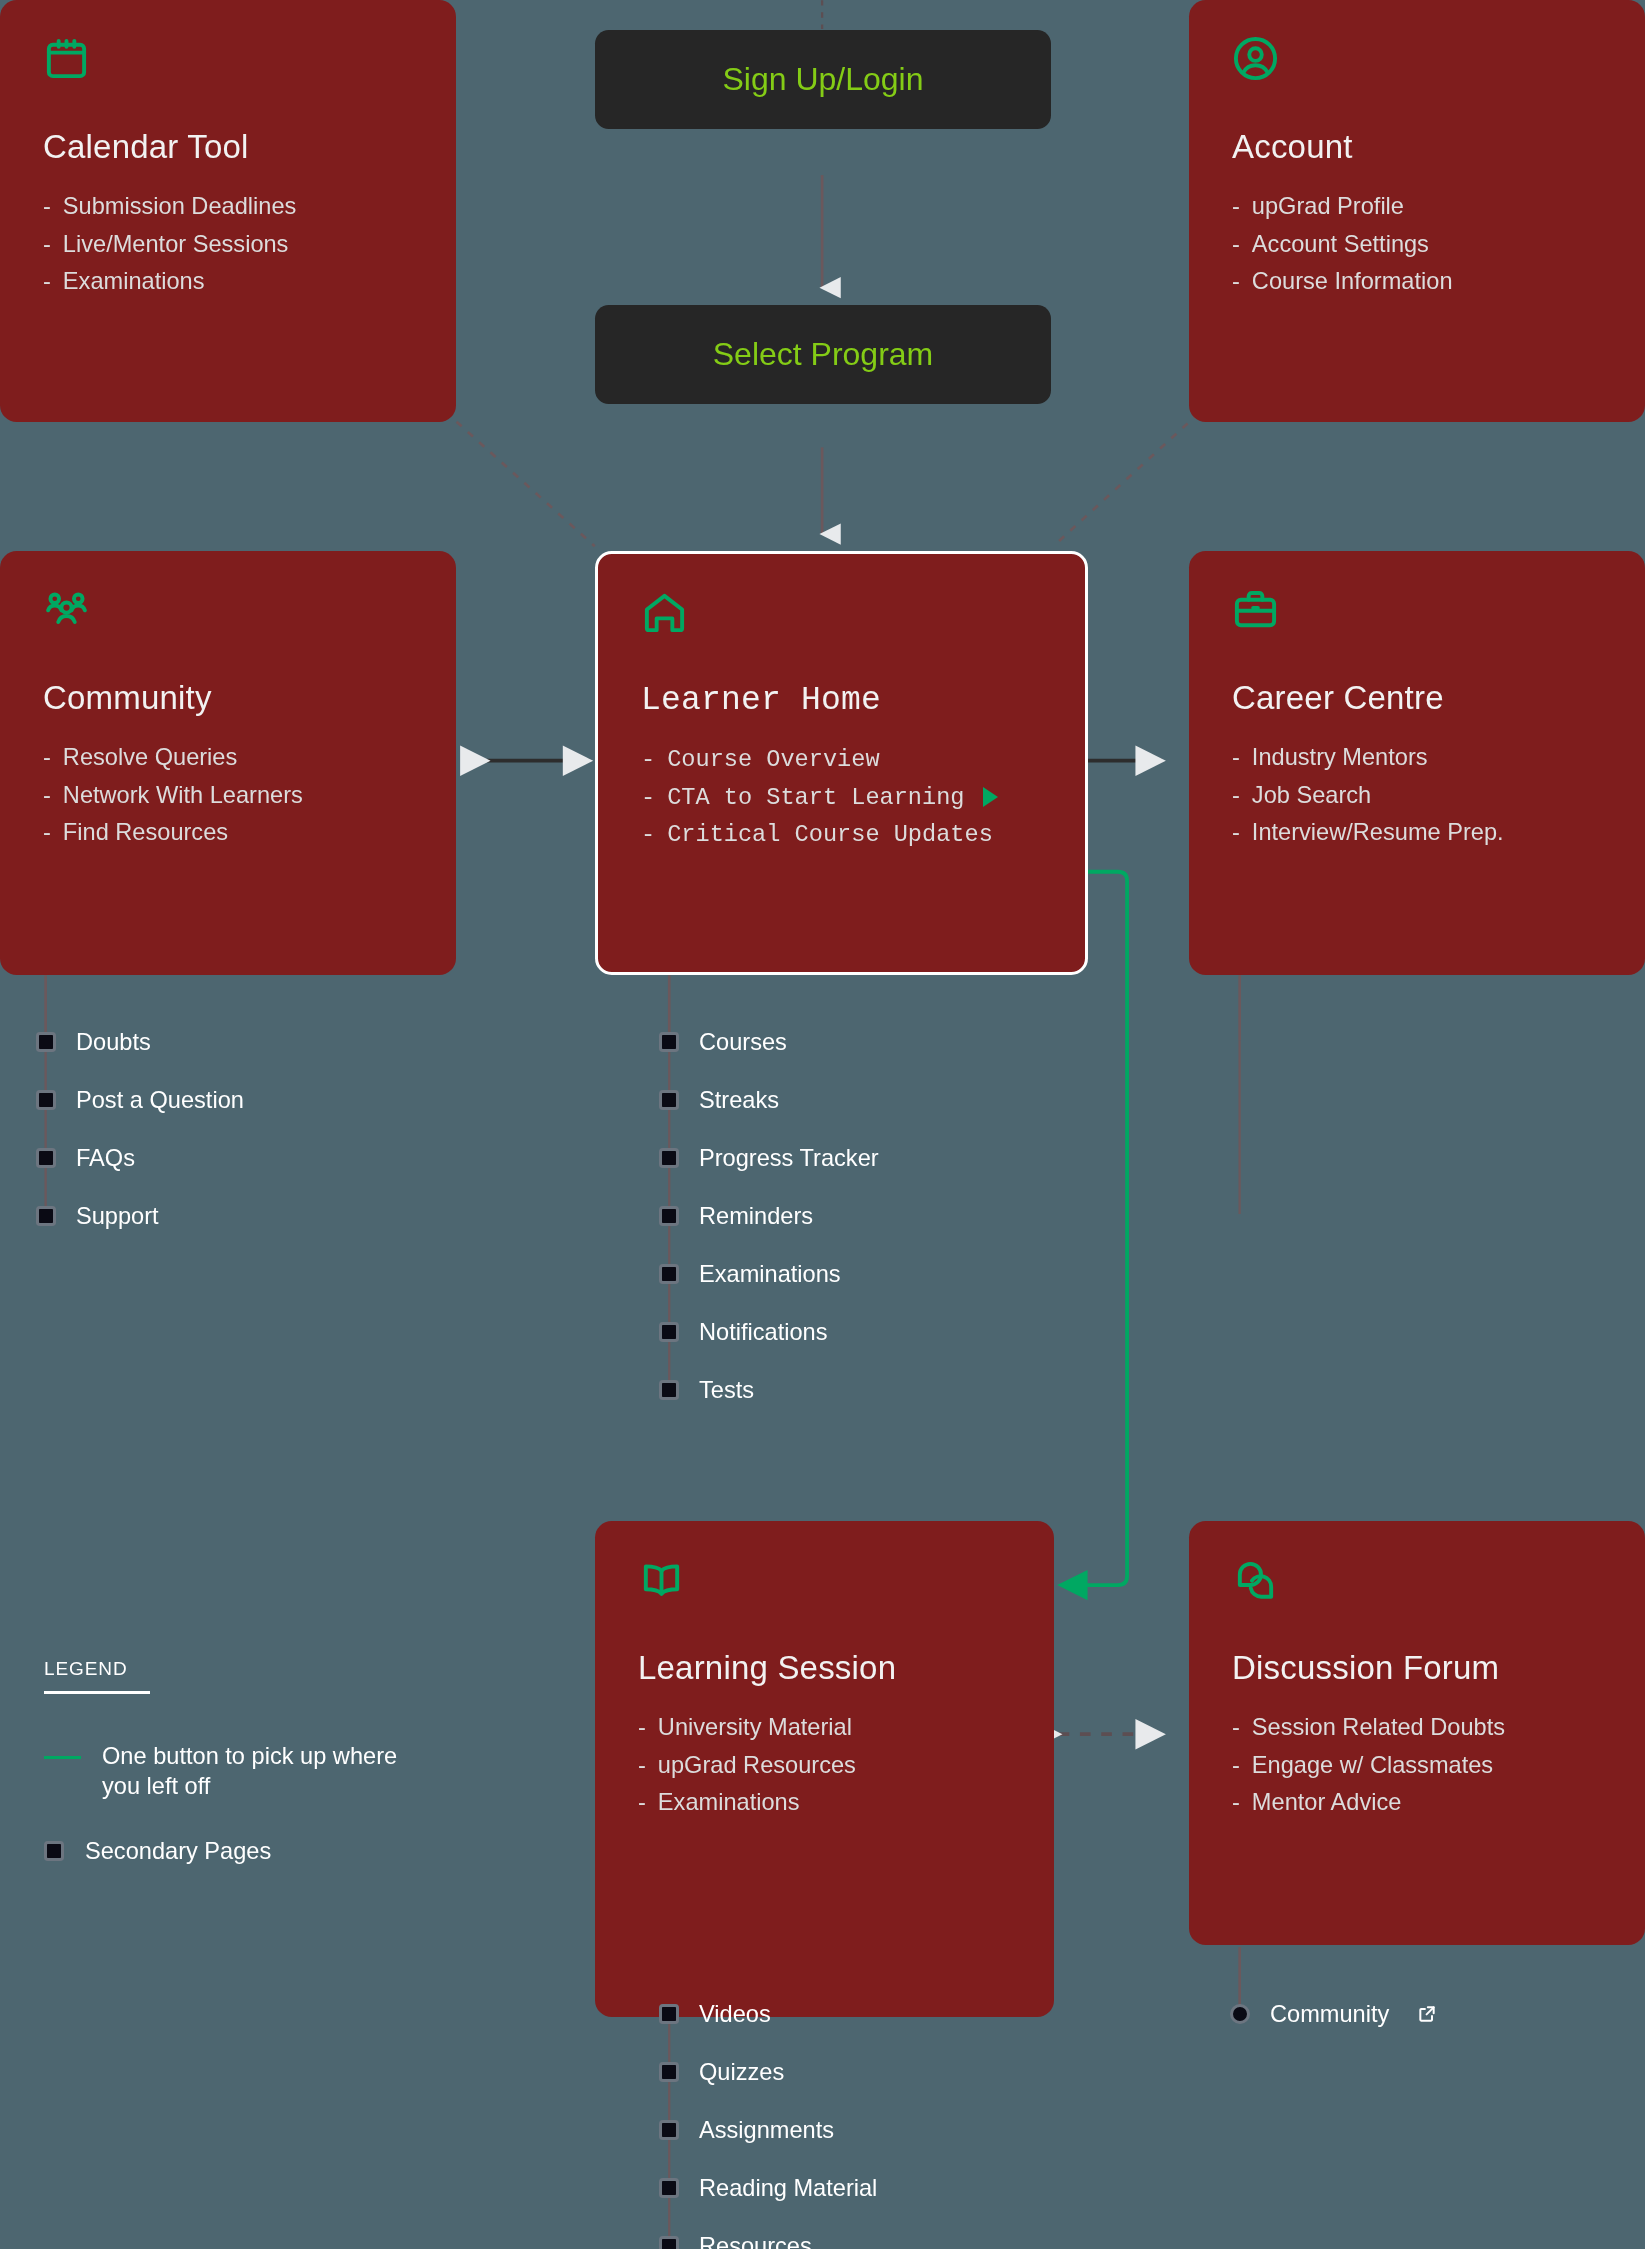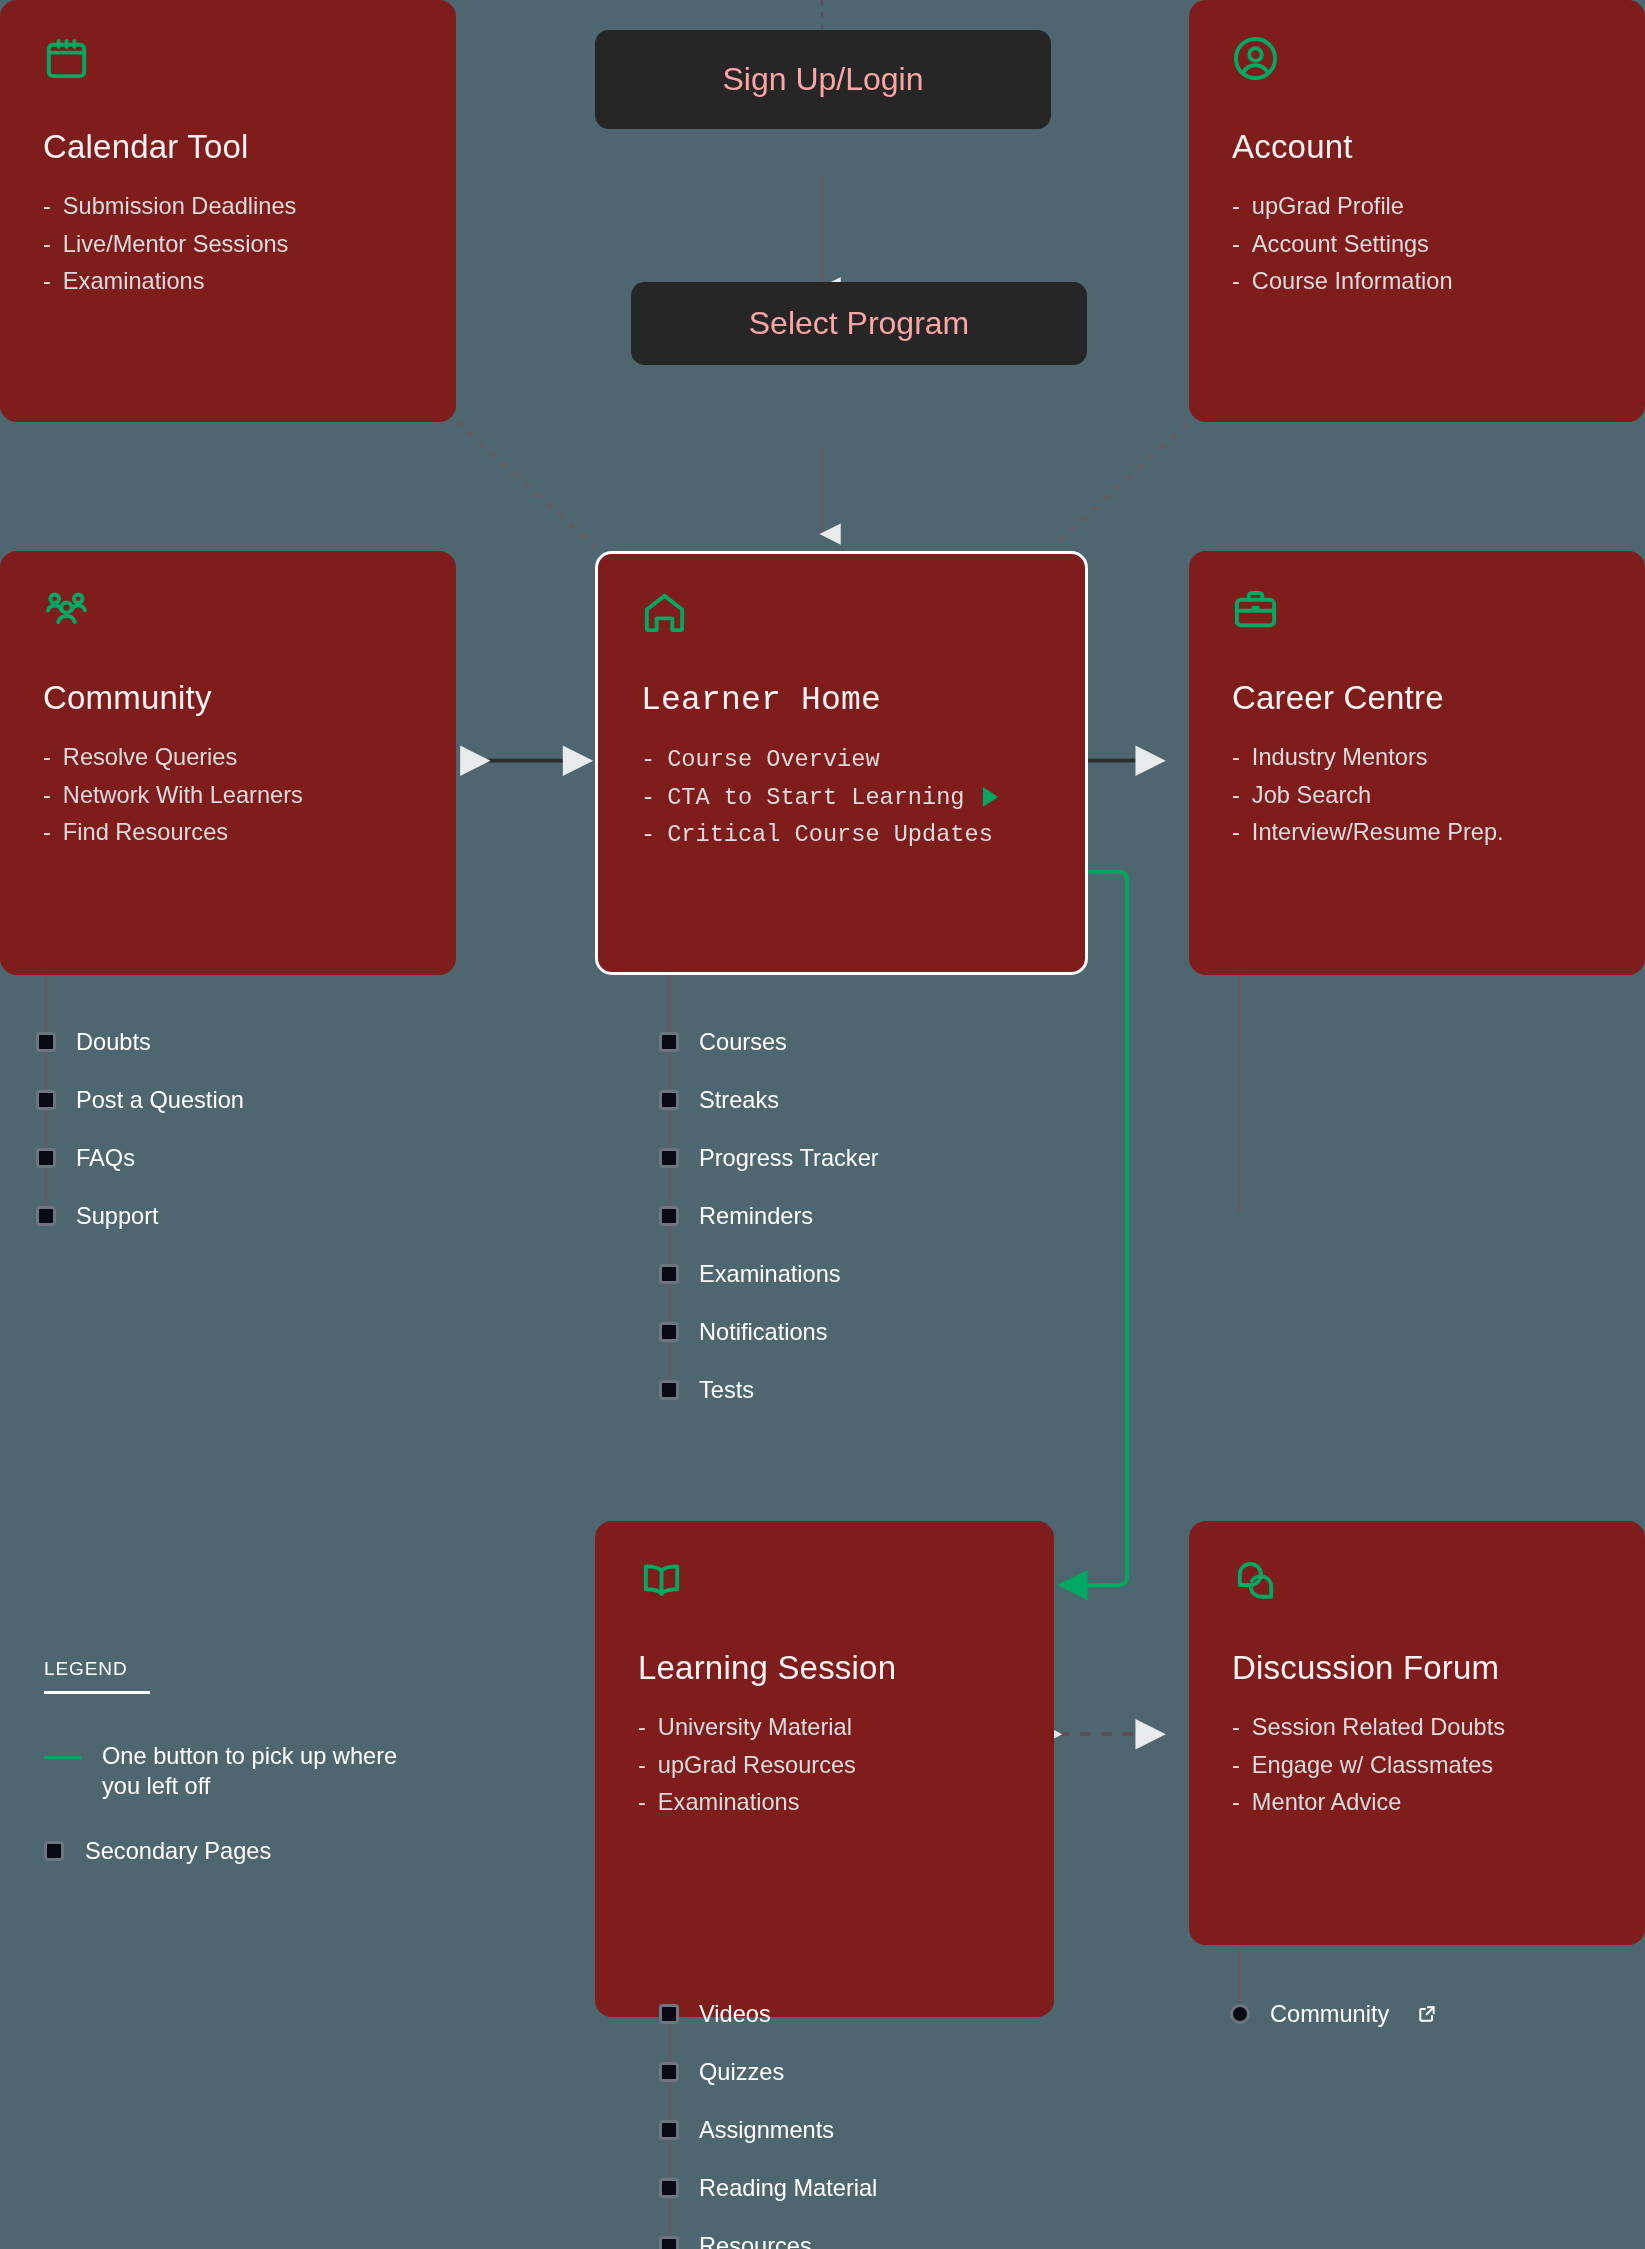--- a/index.html
+++ b/index.html
@@ -50,21 +50,21 @@
     border-bottom: 10px solid transparent;
     margin-left: 6px;
   }
 
   
   .pill {
     position: absolute;
     background: #262626;
     border-radius: 13.7px;
     display: flex; align-items: center; justify-content: center;
-    color: #fca5a5;
+    color: #84cc16;
     font-size: 32px;
   }
 
   
   .sublist { position: absolute; display: flex; flex-direction: column; }
   .sub-item { display: flex; align-items: center; gap: 20px; height: 58px; }
   .sq {
     width: 20px; height: 20px;
     background: #0a0a14;
     border: 3.8px solid #6c7580;
@@ -145,21 +145,21 @@
     <path d="M1630,1368 L1630,1596" stroke="#6b585c" stroke-width="3" fill="none"></path>
     <path d="M880,2560 L880,2646" stroke="#6b585c" stroke-width="3.5" fill="none"></path>
     <path d="M880,2646 L880,2940" stroke="#6b585c" stroke-width="3" fill="none"></path>
     <path d="M1630,2560 L1630,2646" stroke="#6b585c" stroke-width="3.5" fill="none"></path>
   </svg>
 
   <div class="pill" style="left:595px; top:30px; width:456px; height:99px;">
     <span>Sign Up/Login</span>
   </div>
 
-  <div class="pill" style="left:595px; top:282px; width:456px; height:83px;margin-left:36px;">
+  <div class="pill" style="left:595px; top:305px; width:456px; height:99px;">
     <span>Select Program</span>
   </div>
 
   <div class="card" style="left:0px; top:0px; width:456px; height:422px;">
     <div class="card-icon">
       <svg viewBox="0 0 24 24" fill="none" stroke="currentColor" stroke-width="2" stroke-linecap="round" stroke-linejoin="round">
         <rect x="3" y="5" width="18" height="16" rx="2"></rect>
           <line x1="3" y1="9" x2="21" y2="9"></line>
         <line x1="8" y1="3" x2="8" y2="6"></line>
           <line x1="12" y1="3" x2="12" y2="6"></line>

